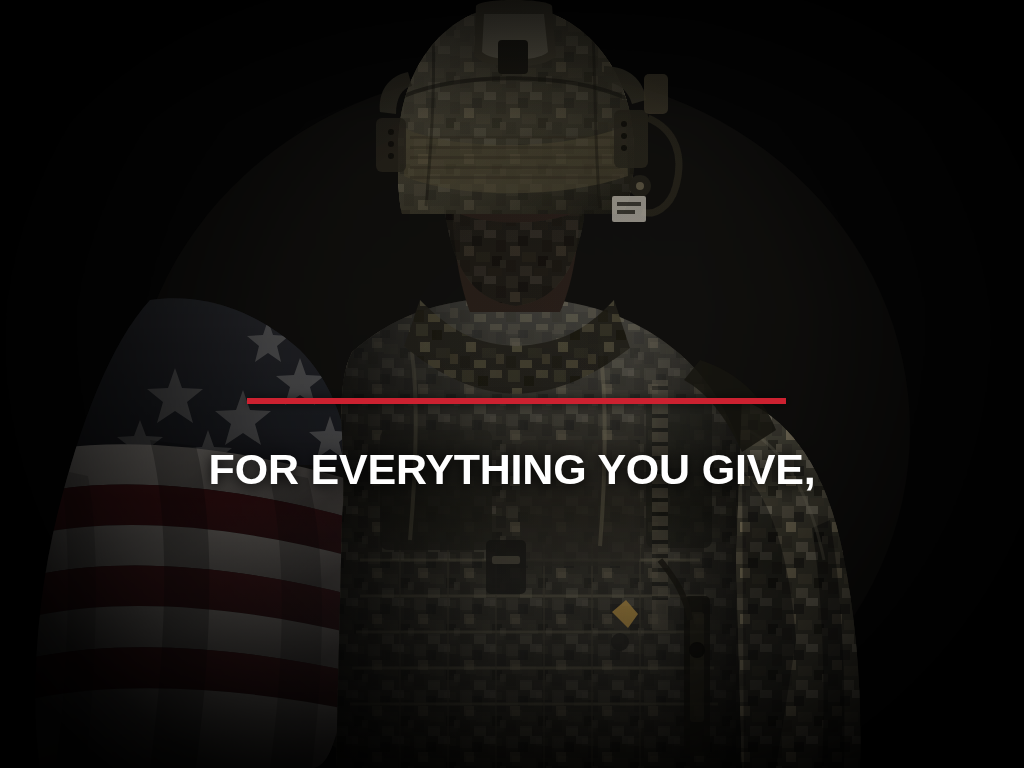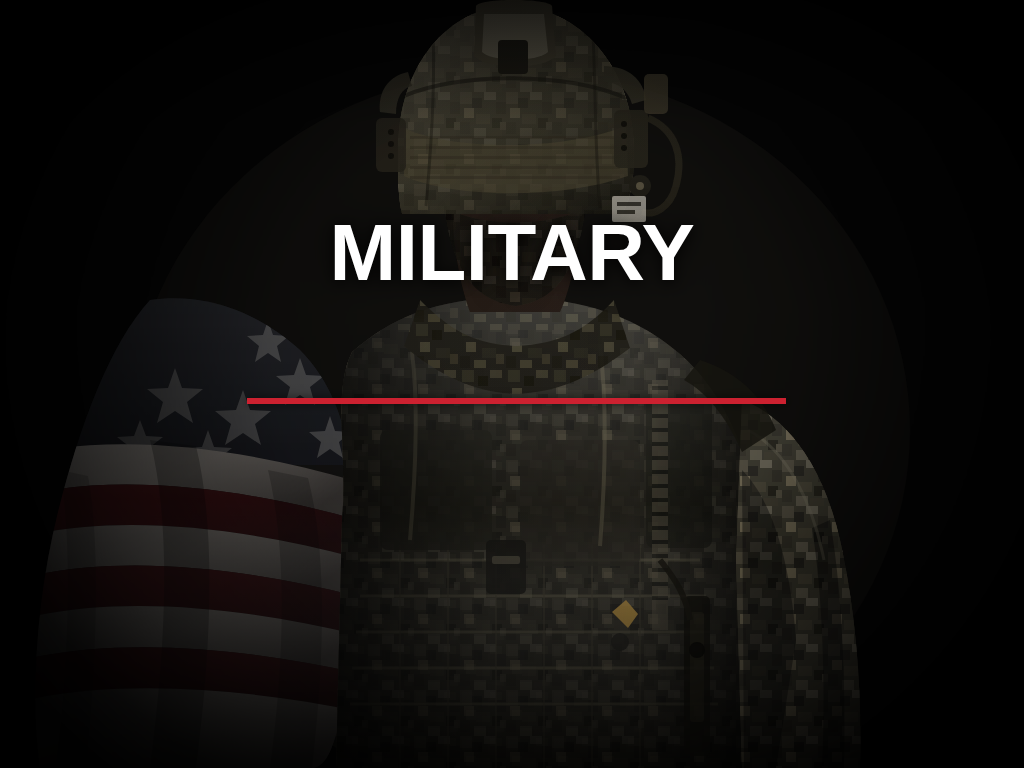--- a/index.html
+++ b/index.html
@@ -405,21 +405,21 @@
       <path d="M660,560 C676,580 686,596 690,620" stroke="#1a1812" stroke-width="6" fill="none"></path>
     </g>
 
     <rect x="0" y="0" width="1024" height="768" fill="url(#sideShade)" opacity="0.55"></rect>
   </svg>
 
   <div id="vignette"></div>
 
   <div id="overlay">
 
-    <div class="headline" id="headline-line-1" style="color: rgb(255, 255, 255);">MILITARY</div>
 
 
     <div id="divider" style="background: rgb(204, 33, 48);"></div>
 
+    <div class="subhead" id="subhead-line-1" style="color: rgb(255, 255, 255);">FOR EVERYTHING YOU GIVE,</div>
 
 
   </div>
 </div>
 
 </body></html>

